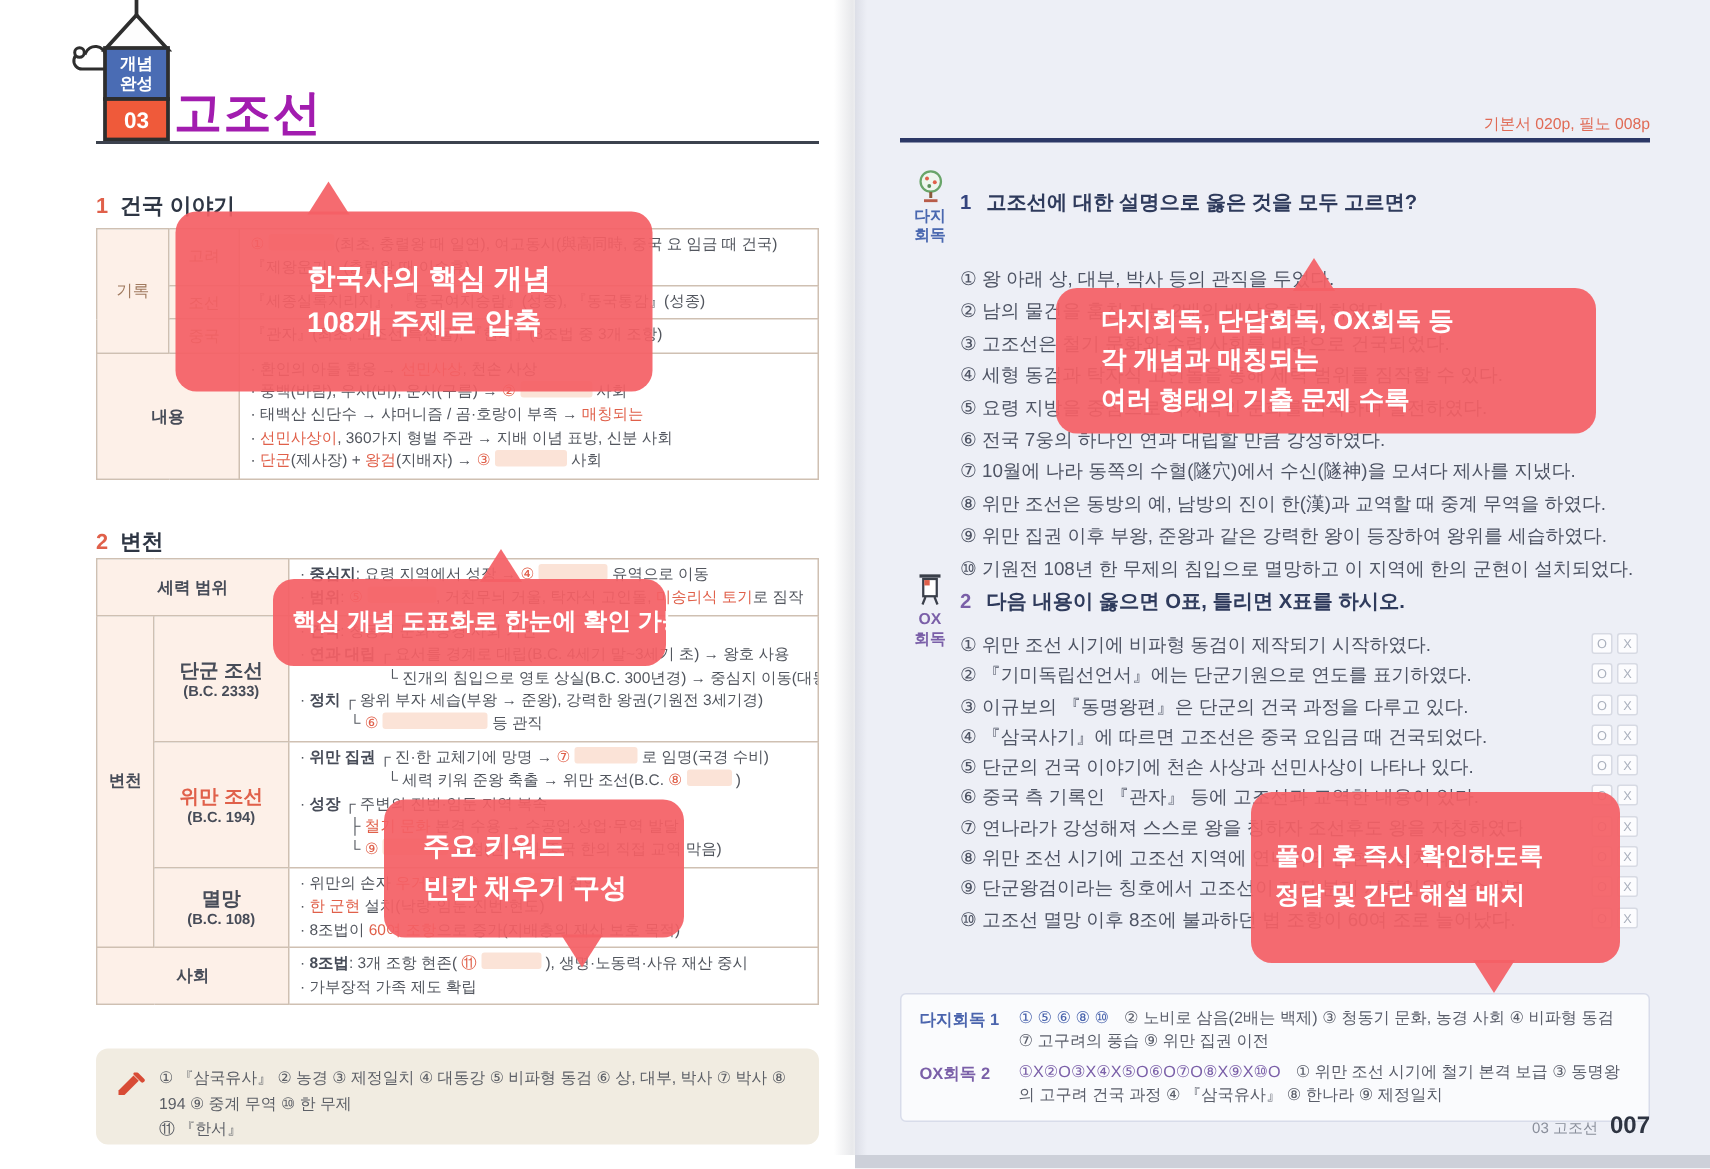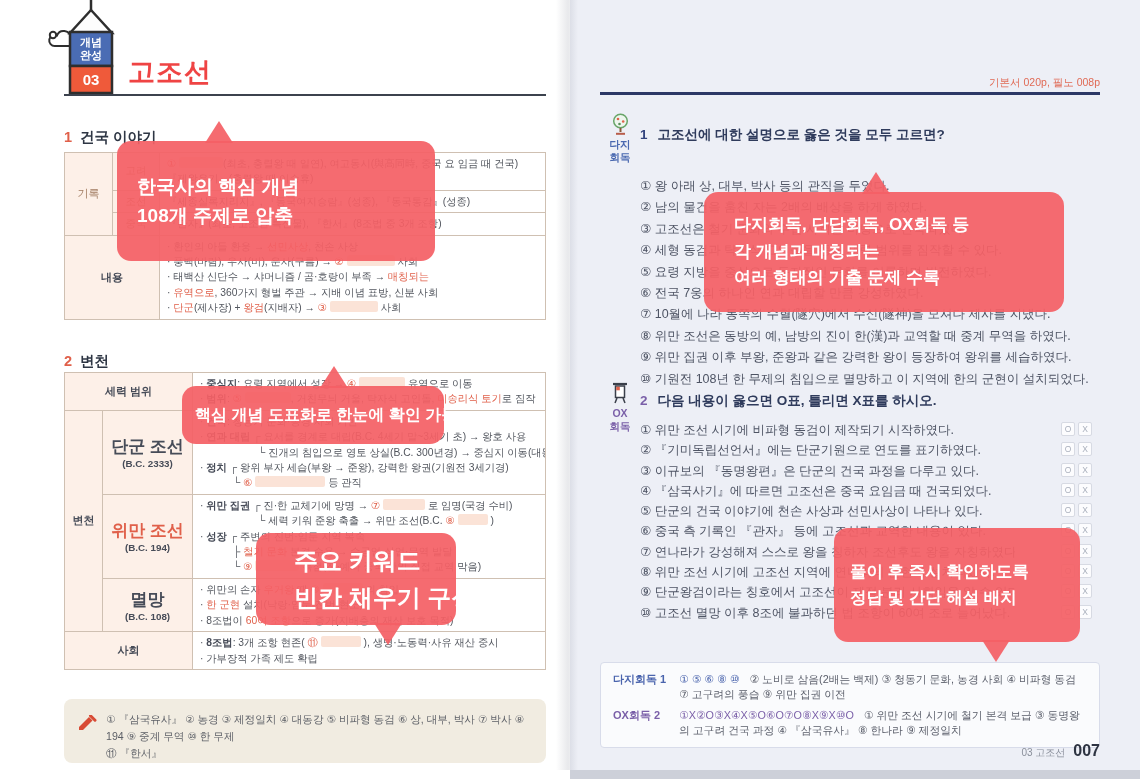--- a/index.html
+++ b/index.html
@@ -6,57 +6,57 @@
   body{font-family:"Liberation Sans","DejaVu Sans",sans-serif;}
   #stage{position:relative;width:1140px;height:779px;background:#ffffff;overflow:hidden;}
   .abs{position:absolute;}
   
   #page-right-bg{left:570px;top:0;width:570px;height:770px;background:#edeff6;}
   #spine{left:556px;top:0;width:22px;height:770px;background:linear-gradient(90deg,rgba(0,0,0,0) 0%,rgba(90,95,115,.14) 55%,rgba(0,0,0,0) 100%);}
   #bottom-edge{left:570px;top:770px;width:570px;height:9px;background:#cdd0d9;}
   
   #sign{left:62px;top:0;}
   #cloud{left:46px;top:26px;}
-  #page-title{left:128px;top:54px;font-size:27px;font-weight:bold;color:#ef4444;letter-spacing:1px;}
+  #page-title{left:116px;top:54px;font-size:32px;font-weight:bold;color:#a21caf;letter-spacing:1px;}
   #title-rule{left:64px;top:94px;width:482px;border-top:2.5px solid #3c424e;}
   .sec-head{font-size:14.5px;font-weight:bold;color:#2e3644;}
   .sec-head .num{color:#e0604a;margin-right:8px;}
   #sec1{left:64px;top:128px;}
   #sec2{left:64px;top:352px;}
   
   table.ct{border-collapse:collapse;table-layout:fixed;width:482px;font-size:10.3px;color:#52565e;}
   table.ct td{border:1px solid #cfc0b2;padding:3px 7px;vertical-align:middle;overflow:hidden;}
   td.lbl{background:#fdf0e8;text-align:center;font-weight:bold;color:#474c58;font-size:11px;padding:2px;}
   td.lbl.soft{font-weight:normal;color:#a07a5f;}
   td.sub{background:#fdf0e8;text-align:center;color:#a07a5f;font-size:10.5px;padding:2px;}
   td.cell{background:#fff;}
   .ln{line-height:15.4px;white-space:nowrap;}
   .rd{color:#e0604a;}
   .bd{font-weight:bold;color:#474c58;}
   .blank{display:inline-block;height:11px;background:#fbe3d7;border-radius:2px;vertical-align:-1px;}
   .ind{display:inline-block;}
   .era{display:block;font-size:9.8px;color:#474c58;font-weight:bold;}
-  .rowname{display:block;font-size:17px;font-weight:bold;color:#474c58;}
+  .rowname{display:block;font-size:13px;font-weight:bold;color:#474c58;}
   .rowname.red{color:#e0604a;}
   #table1{left:64px;top:152px;}
   #table2{left:64px;top:372px;}
   
   #ansL{left:64px;top:699px;width:482px;height:64px;background:#f1ece1;border-radius:8px;box-sizing:border-box;padding:12px 14px 10px 42px;}
   #ansL .ln{font-size:10.6px;color:#5c5f66;line-height:17px;white-space:normal;}
   #ansL svg{position:absolute;left:14px;top:16px;}
   
   .bubble{background:rgba(244,96,101,.93);border-radius:14px;color:#fff;font-weight:bold;display:flex;flex-direction:column;justify-content:center;z-index:6;box-sizing:border-box;}
   .bubble .ln{line-height:1.55;white-space:nowrap;}
   .tail{position:absolute;width:0;height:0;border-left:14px solid transparent;border-right:14px solid transparent;}
   .tail.up{top:-20px;border-bottom:22px solid rgba(244,96,101,.93);}
   .tail.down{bottom:-20px;border-top:22px solid rgba(244,96,101,.93);}
-  #b1{left:117px;top:141px;width:318px;height:120px;font-size:19px;padding-left:20px;}
+  #b1{left:117px;top:141px;width:318px;height:120px;font-size:19px;padding-left:20px;align-items:center;}
   #b2{left:182px;top:386px;width:262px;height:58px;font-size:16px;padding-left:13px;}
-  #b3{left:256px;top:533px;width:200px;height:92px;font-size:24px;padding-left:38px;}
-  #b4{left:704px;top:192px;width:360px;height:120px;font-size:17px;padding-left:30px;}
+  #b3{left:256px;top:533px;width:200px;height:92px;font-size:18px;padding-left:26px;}
+  #b4{left:704px;top:192px;width:360px;height:97px;font-size:17px;padding-left:30px;}
   #b5{left:834px;top:528px;width:246px;height:114px;font-size:16.5px;padding-left:16px;}
   
   #ref{left:900px;top:76px;width:200px;text-align:right;font-size:10.5px;color:#e06a55;}
   #rule-r{left:600px;top:92px;width:500px;border-top:3px solid #2c3866;}
   .qtag{width:40px;text-align:center;font-size:10.5px;font-weight:bold;line-height:13px;}
   .qtag.blue{color:#4a68b0;}
   .qtag.purple{color:#7a5fa8;}
   .qtag svg{display:block;margin:0 auto 3px auto;}
   #tag1{left:600px;top:113px;}
   #tag2{left:600px;top:382px;}
@@ -140,21 +140,21 @@
       <td class="cell">
             <div class="ln">『관자』(최초, 고조선 특산물), 『한서』(8조법 중 3개 조항)</div>
           </td>
     </tr>
     <tr>
       <td class="lbl" colspan="2">내용</td>
       <td class="cell">
             <div class="ln">· 환인의 아들 환웅 → <span class="rd">선민사상</span>, 천손 사상</div>
             <div class="ln">· 풍백(바람), 우사(비), 운사(구름) → <span class="rd">②</span> <span class="blank" style="width:48px"></span> 사회</div>
             <div class="ln">· 태백산 신단수 → 샤머니즘 / 곰·호랑이 부족 → <span class="rd">매칭되는</span></div>
-            <div class="ln">· <span class="rd">유역으로</span>, 360가지 형벌 주관 → 지배 이념 표방, 신분 사회</div>
+            <div class="ln">· <span class="rd">선민사상이</span>, 360가지 형벌 주관 → 지배 이념 표방, 신분 사회</div>
             <div class="ln">· <span class="rd">단군</span>(제사장) + <span class="rd">왕검</span>(지배자) → <span class="rd">③</span> <span class="blank" style="width:48px"></span> 사회</div>
           </td>
     </tr>
   </tbody>
     </table>
 
   <div id="sec2" class="abs sec-head">
     <span class="num">2</span><span>변천</span>
   </div>
 

